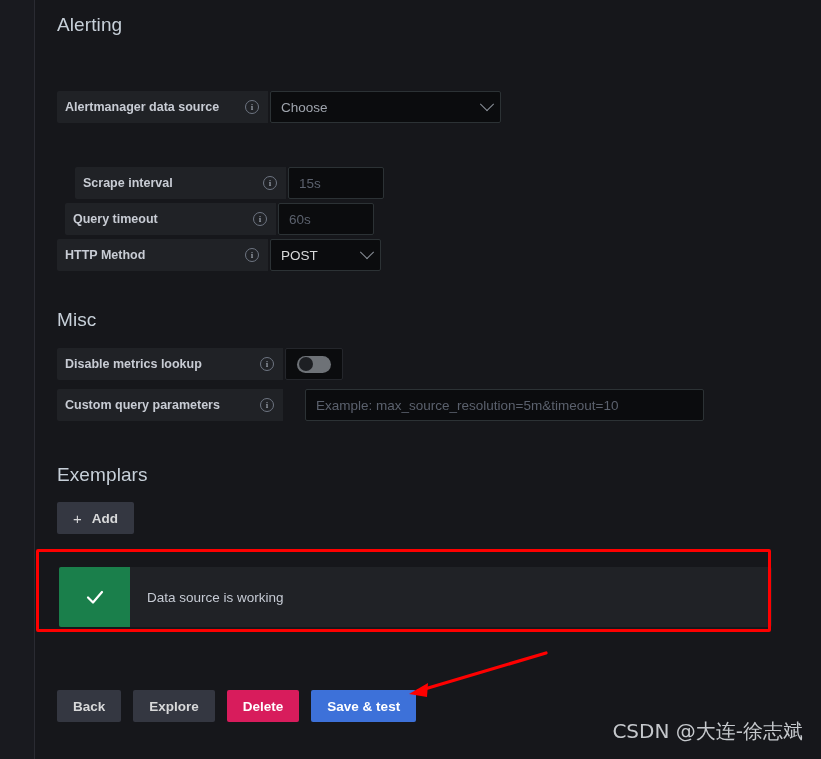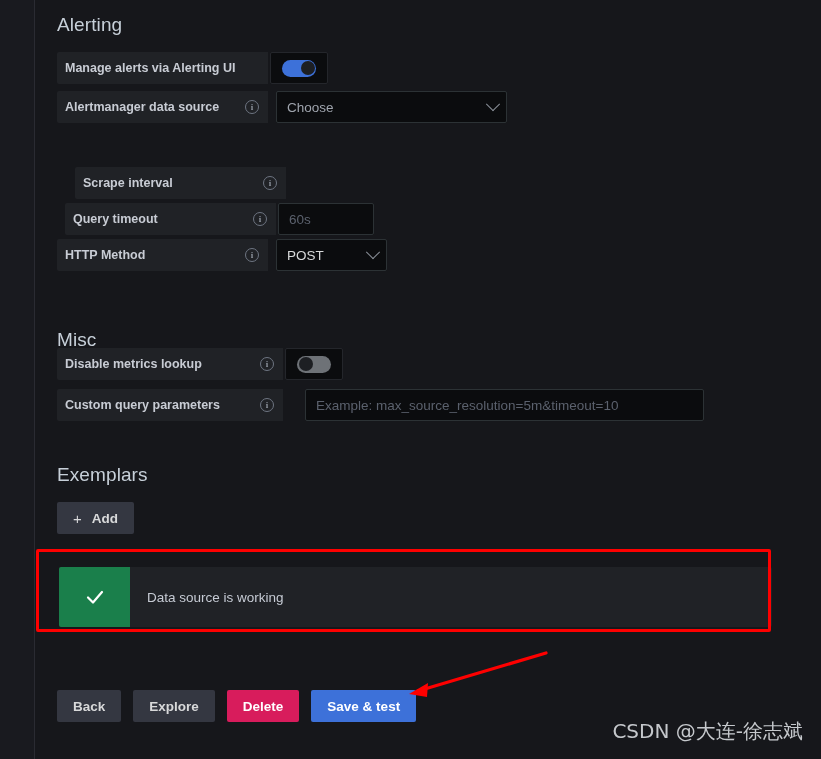--- a/index.html
+++ b/index.html
@@ -104,21 +104,21 @@
     height: 32px;
     background: #0b0c0e;
     border: 1px solid #2c3235;
     border-radius: 2px;
     box-sizing: border-box;
     display: flex;
     align-items: center;
     justify-content: space-between;
     padding: 0 8px 0 10px;
     font-size: 13.5px;
-    margin-left: 8px;
+    margin-left: 2px;
   }
   .select-box .sel-value { color: #9fa4ad; }
   .select-box.filled .sel-value { color: #d8d9da; }
   .chev {
     width: 9px; height: 9px;
     border-right: 1.6px solid #8a9099;
     border-bottom: 1.6px solid #8a9099;
     transform: rotate(45deg) translate(-2px,-2px);
     flex: none;
     margin-left: 8px;
@@ -250,47 +250,40 @@
 </head>
 <body>
 
 <div id="left-gutter"></div>
 <div id="gutter-line"></div>
 
 <div id="panel">
 
   <div class="section-title" style="position:absolute; left:22px; top:14px;">Alerting</div>
 
-  <div class="field-row" style="position:absolute; left:22px; top:52px;">
-    <div class="field-label" style="width:211px;">
-      <span class="lbl-text">Manage alerts via Alerting UI</span>
-    </div>
-    <div class="switch-wrap">
-      <div class="switch on">
-        <div class="knob"></div>
-      </div>
-    </div>
-  </div>
 
   <div class="field-row" style="position:absolute; left:22px; top:91px;">
     <div class="field-label" style="width:211px;">
       <span class="lbl-text">Alertmanager data source</span>
       <span class="info-icon">i</span>
     </div>
     <div class="select-box" style="width:231px;">
       <span class="sel-value">Choose</span>
       <span class="chev"></span>
     </div>
   </div>
 
   <div class="field-row" style="position:absolute; left:22px; top:167px;margin-left:18px;">
     <div class="field-label" style="width:211px;">
       <span class="lbl-text">Scrape interval</span>
       <span class="info-icon">i</span>
     </div>
+    <div class="text-input muted" style="width:96px;">
+      <span>15s</span>
+    </div>
   </div>
 
   <div class="field-row" style="position:absolute; left:30px; top:203px;">
     <div class="field-label" style="width:211px;">
       <span class="lbl-text">Query timeout</span>
       <span class="info-icon">i</span>
     </div>
     <div class="text-input muted" style="width:96px;">
       <span>60s</span>
     </div>
@@ -300,21 +293,21 @@
     <div class="field-label" style="width:211px;">
       <span class="lbl-text">HTTP Method</span>
       <span class="info-icon">i</span>
     </div>
     <div class="select-box filled" style="width:111px;gap:32px;">
       <span class="sel-value">POST</span>
       <span class="chev"></span>
     </div>
   </div>
 
-  <div class="section-title" style="position:absolute; left:22px; top:329px;">Misc</div>
+  <div class="section-title" style="position:absolute; left:22px; top:309px;">Misc</div>
 
   <div class="field-row" style="position:absolute; left:22px; top:348px;">
     <div class="field-label" style="width:226px;">
       <span class="lbl-text">Disable metrics lookup</span>
       <span class="info-icon">i</span>
     </div>
     <div class="switch-wrap">
       <div class="switch off">
         <div class="knob"></div>
       </div>

